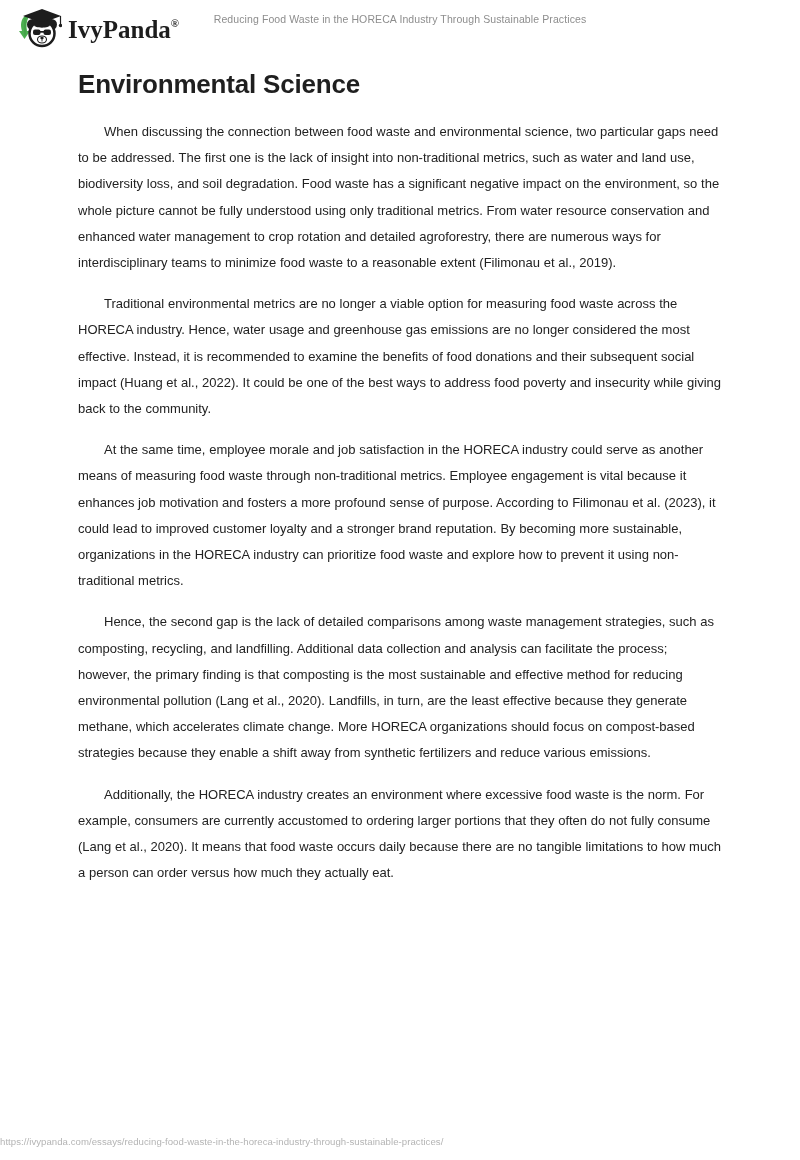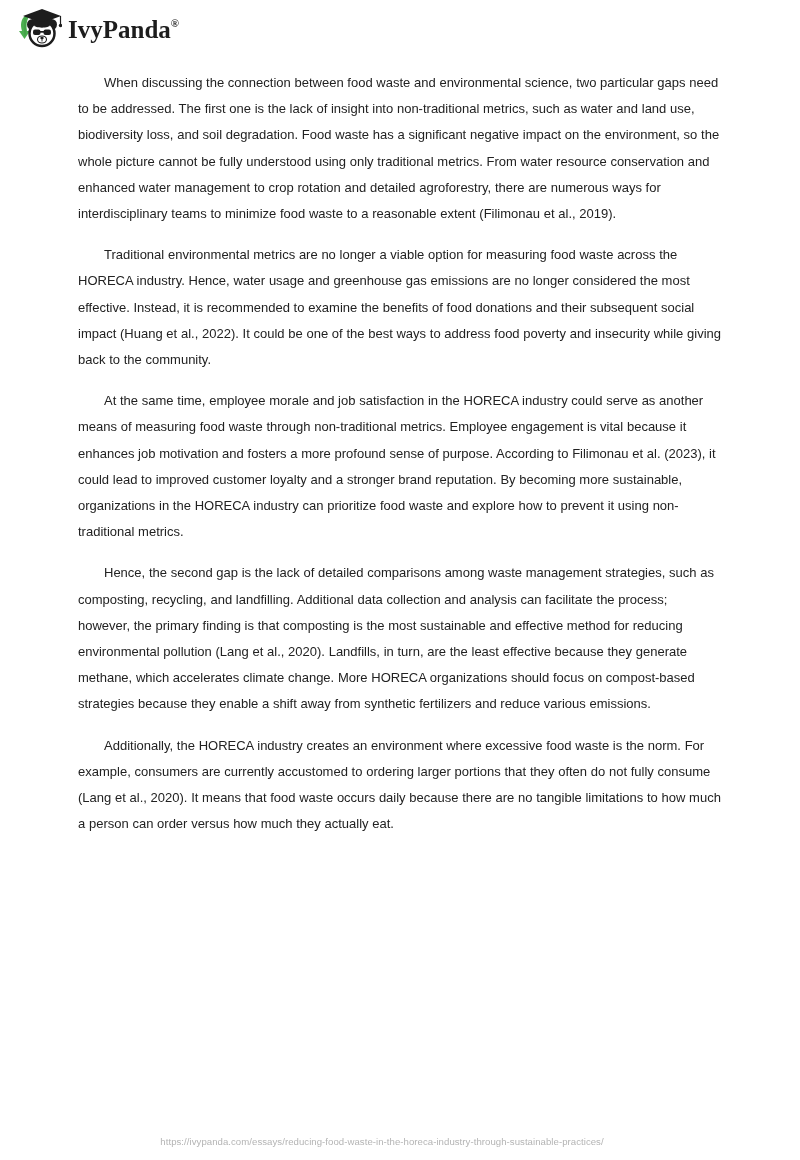--- a/index.html
+++ b/index.html
@@ -99,21 +99,21 @@
     text-align: left;
     word-spacing: 0.1px;
   }
 
   
   .page-footer {
     position: absolute;
     left: 0;
     top: 1131px;
     width: 764px;
-    text-align: center;
+    text-align: left;
   }
 
   .footer-url {
     font-size: 9.6px;
     color: #b4b4b4;
     letter-spacing: 0.05px;
     white-space: nowrap;
   }
 </style>
 </head>
@@ -145,24 +145,26 @@
 
         <path d="M40 26 L40 38 C40 45, 72 45, 72 38 L72 26 L56 32 Z" fill="#1d1d1d"></path>
 
         <path d="M93 20 L93 36" stroke="#1d1d1d" stroke-width="2.4" fill="none"></path>
         <circle cx="93" cy="39" r="3.4" fill="#1d1d1d"></circle>
       </svg>
     </span>
     <span class="brand-wordmark"><span>IvyPanda</span><sup class="brand-reg">®</sup></span>
   </div>
 
+  <div class="header-title">Reducing Food Waste in the HORECA Industry Through Sustainable Practices</div>
 </div>
 
 <main class="doc">
 
+  <h1 class="doc-heading">Environmental Science</h1>
 
   <p class="doc-para">When discussing the connection between food waste and environmental science, two particular gaps need to be addressed. The first one is the lack of insight into non-traditional metrics, such as water and land use, biodiversity loss, and soil degradation. Food waste has a significant negative impact on the environment, so the whole picture cannot be fully understood using only traditional metrics. From water resource conservation and enhanced water management to crop rotation and detailed agroforestry, there are numerous ways for interdisciplinary teams to minimize food waste to a reasonable extent (Filimonau et al., 2019).</p>
   <p class="doc-para">Traditional environmental metrics are no longer a viable option for measuring food waste across the HORECA industry. Hence, water usage and greenhouse gas emissions are no longer considered the most effective. Instead, it is recommended to examine the benefits of food donations and their subsequent social impact (Huang et al., 2022). It could be one of the best ways to address food poverty and insecurity while giving back to the community.</p>
   <p class="doc-para">At the same time, employee morale and job satisfaction in the HORECA industry could serve as another means of measuring food waste through non-traditional metrics. Employee engagement is vital because it enhances job motivation and fosters a more profound sense of purpose. According to Filimonau et al. (2023), it could lead to improved customer loyalty and a stronger brand reputation. By becoming more sustainable, organizations in the HORECA industry can prioritize food waste and explore how to prevent it using non-traditional metrics.</p>
   <p class="doc-para">Hence, the second gap is the lack of detailed comparisons among waste management strategies, such as composting, recycling, and landfilling. Additional data collection and analysis can facilitate the process; however, the primary finding is that composting is the most sustainable and effective method for reducing environmental pollution (Lang et al., 2020). Landfills, in turn, are the least effective because they generate methane, which accelerates climate change. More HORECA organizations should focus on compost-based strategies because they enable a shift away from synthetic fertilizers and reduce various emissions.</p>
   <p class="doc-para">Additionally, the HORECA industry creates an environment where excessive food waste is the norm. For example, consumers are currently accustomed to ordering larger portions that they often do not fully consume (Lang et al., 2020). It means that food waste occurs daily because there are no tangible limitations to how much a person can order versus how much they actually eat.</p>
 
 </main>
 
 <div class="page-footer">

